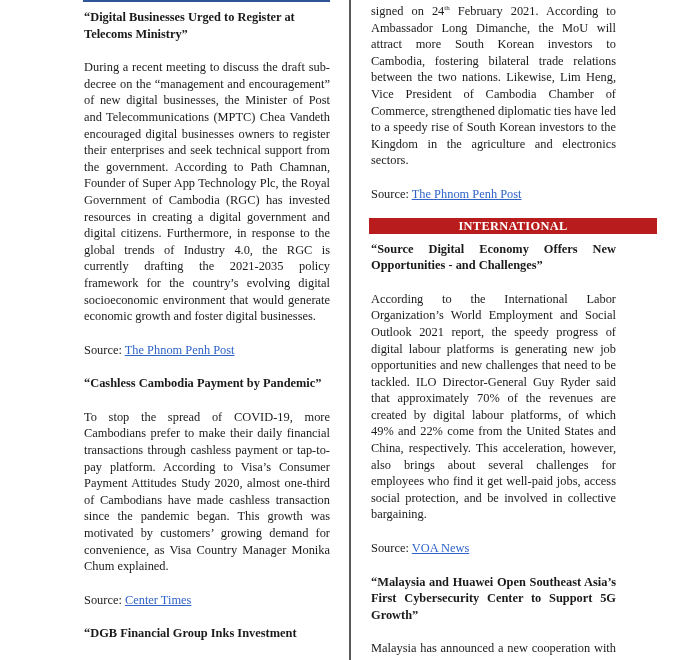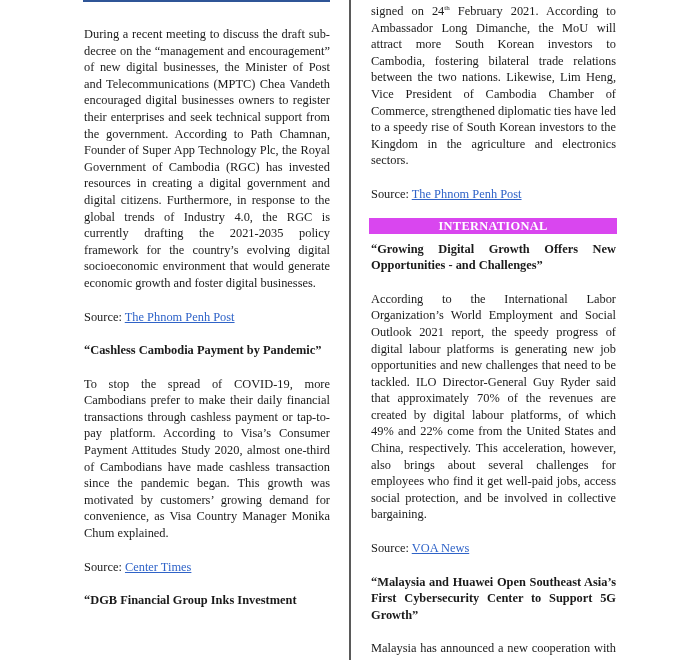--- a/index.html
+++ b/index.html
@@ -26,35 +26,36 @@
     .headline {
       font-weight: bold; margin: 0; text-align: left;
     }
     .headline.justify { text-align: justify; text-align-last: left; }
     .para {
       margin: 0; text-align: justify;
     }
     .source { margin: 0; }
     .source a { color: #2f63c8; }
     .section-bar {
-      background: #d946ef; color: #ffffff; font-weight: bold;
+      background: #b91c1c; color: #ffffff; font-weight: bold;
       text-align: center; font-size: 12.4px; line-height: 16px; height: 16px;
-      letter-spacing: 0.3px; margin-left: -2px; width: 248px;
+      letter-spacing: 0.3px; margin-left: -2px; width: 288px;
     }
     sup { font-size: 7px; line-height: 0; vertical-align: super; }
     .gap-s { height: 17px; }
     .gap-m { height: 17px; }
   </style>
 </head>
 <body>
 
 <div class="top-bar"></div>
 <div class="divider"></div>
 
 <div class="col col-left" style="top:9px;">
+  <p class="headline">“Digital Businesses Urged to Register at Telecoms Ministry”</p>
   <div class="gap-s"></div>
   <p class="para">During a recent meeting to discuss the draft sub-decree on the “management and encouragement” of new digital businesses, the Minister of Post and Telecommunications (MPTC) Chea Vandeth encouraged digital businesses owners to register their enterprises and seek technical support from the government. According to Path Chamnan, Founder of Super App Technology Plc, the Royal Government of Cambodia (RGC) has invested resources in creating a digital government and digital citizens. Furthermore, in response to the global trends of Industry 4.0, the RGC is currently drafting the 2021-2035 policy framework for the country’s evolving digital socioeconomic environment that would generate economic growth and foster digital businesses.</p>
   <div class="gap-m"></div>
   <p class="source"><span>Source: </span><a href="#">The Phnom Penh Post</a></p>
   <div class="gap-m"></div>
   <p class="headline" style="font-weight:bold;">“Cashless Cambodia Payment by Pandemic”</p>
   <div class="gap-s"></div>
   <p class="para">To stop the spread of COVID-19, more Cambodians prefer to make their daily financial transactions through cashless payment or tap-to-pay platform. According to Visa’s Consumer Payment Attitudes Study 2020, almost one-third of Cambodians have made cashless transaction since the pandemic began. This growth was motivated by customers’ growing demand for convenience, as Visa Country Manager Monika Chum explained.</p>
   <div class="gap-m"></div>
   <p class="source"><span>Source: </span><a href="#">Center Times</a></p>
@@ -62,21 +63,21 @@
   <p class="headline justify">“DGB Financial Group Inks Investment</p>
 </div>
 
 <div class="col col-right" style="top:3px;">
   <p class="para"><span>signed on 24</span><sup>th</sup><span> February 2021. According to Ambassador Long Dimanche, the MoU will attract more South Korean investors to Cambodia, fostering bilateral trade relations between the two nations. Likewise, Lim Heng, Vice President of Cambodia Chamber of Commerce, strengthened diplomatic ties have led to a speedy rise of South Korean investors to the Kingdom in the agriculture and electronics sectors.</span></p>
   <div class="gap-m"></div>
   <p class="source"><span>Source: </span><a href="#">The Phnom Penh Post</a></p>
   <div style="height:15px;"></div>
   <div class="section-bar">INTERNATIONAL</div>
   <div style="height:7px;"></div>
-  <p class="headline justify">“Growing Digital Growth Offers New Opportunities - and Challenges”</p>
+  <p class="headline justify">“Source Digital Economy Offers New Opportunities - and Challenges”</p>
   <div class="gap-s"></div>
   <p class="para">According to the International Labor Organization’s World Employment and Social Outlook 2021 report, the speedy progress of digital labour platforms is generating new job opportunities and new challenges that need to be tackled. ILO Director-General Guy Ryder said that approximately 70% of the revenues are created by digital labour platforms, of which 49% and 22% come from the United States and China, respectively. This acceleration, however, also brings about several challenges for employees who find it get well-paid jobs, access social protection, and be involved in collective bargaining.</p>
   <div class="gap-m"></div>
   <p class="source"><span>Source: </span><a href="#">VOA News</a></p>
   <div class="gap-m"></div>
   <p class="headline justify">“Malaysia and Huawei Open Southeast Asia’s First Cybersecurity Center to Support 5G Growth”</p>
   <div class="gap-m"></div>
   <p class="para" style="text-align-last: justify;">Malaysia has announced a new cooperation with the Chinese tech giant, Huawei, to create</p>
 </div>
 

